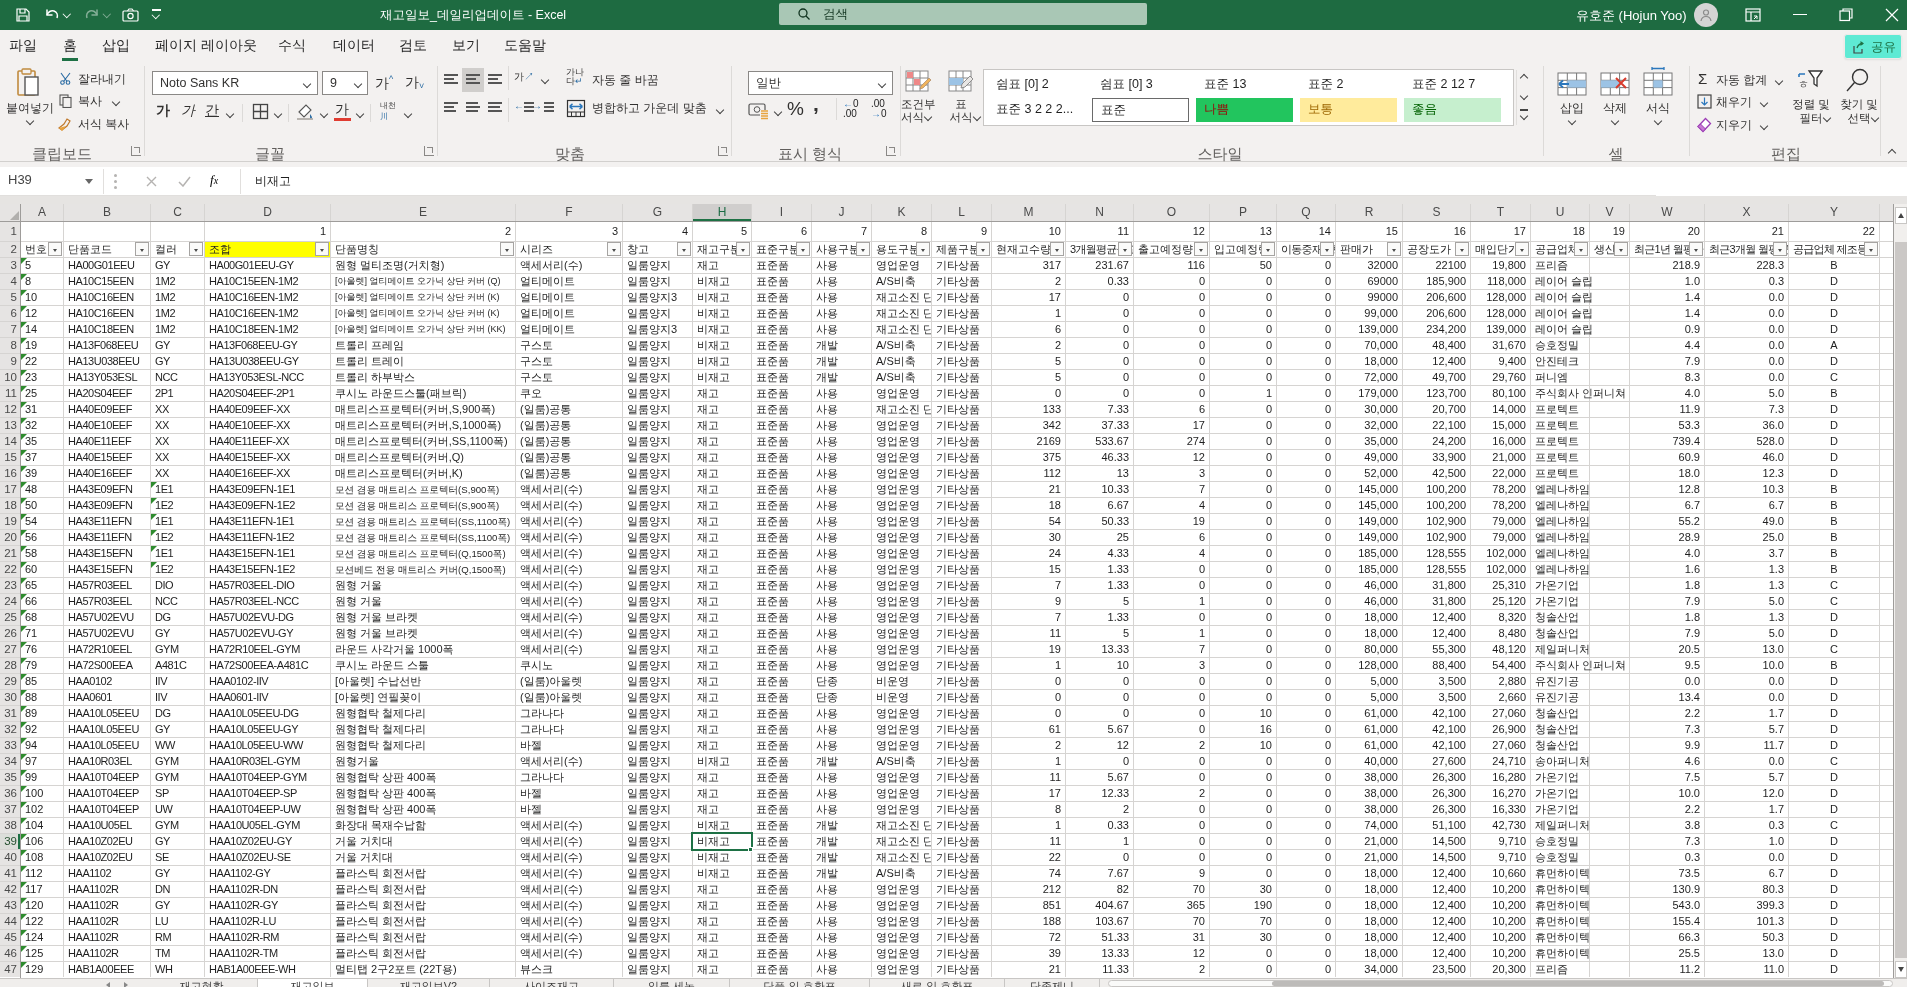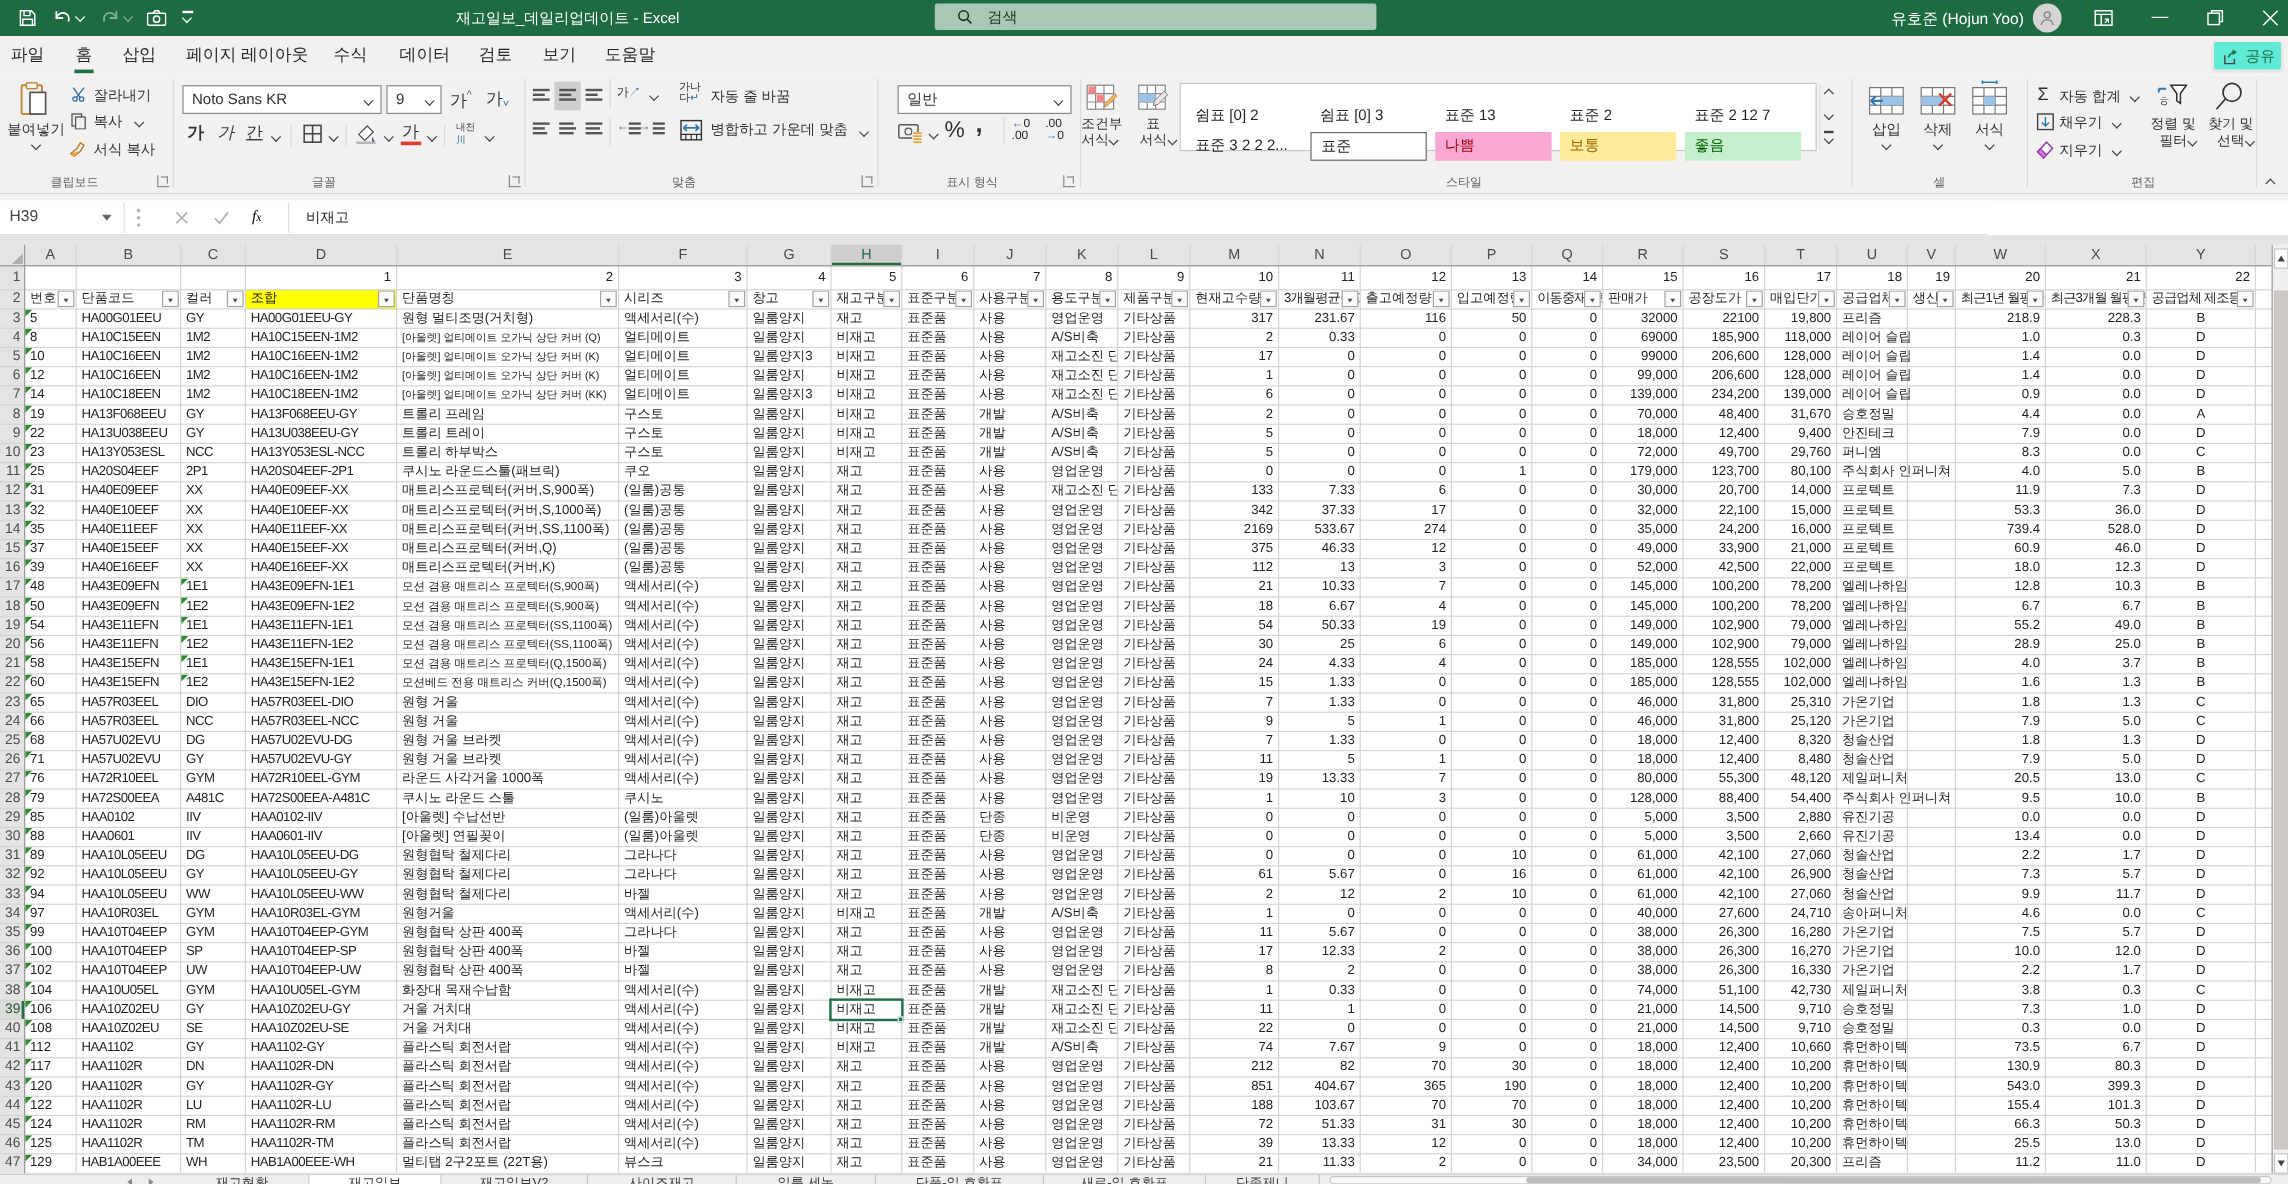--- a/index.html
+++ b/index.html
@@ -5,32 +5,32 @@
 .ab{position:absolute;}
 
 #title{left:0;top:0;width:1907px;height:30px;background:#1e6b41;}
 #title .t{color:#fff;font-size:12.5px;}
 #search{left:779px;top:3px;width:368px;height:22px;background:#a9c7b5;border-radius:2px;color:#10331f;font-size:12.5px;line-height:22px;}
 
 #tabs{left:0;top:30px;width:1907px;height:32px;background:#f3f1f0;}
 .tab{position:absolute;top:0;height:32px;line-height:30px;font-size:14px;color:#262626;}
 #ribbon{left:0;top:62px;width:1907px;height:100px;background:#f3f1f0;border-bottom:1px solid #d2d0ce;}
 .gdiv{position:absolute;top:4px;height:90px;width:1px;background:#dcdad8;}
-.glabel{position:absolute;top:83px;width:120px;text-align:center;font-size:10px;color:#605e5c;}
+.glabel{position:absolute;top:83px;width:120px;text-align:center;font-size:15px;color:#605e5c;}
 .launch{position:absolute;top:84px;width:10px;height:10px;border-left:1px solid #8a8886;border-bottom:1px solid #8a8886;}
 .launch:after{content:"";position:absolute;left:2px;bottom:2px;width:5px;height:5px;border-right:1px solid #8a8886;border-top:1px solid #8a8886;}
 .rtxt{position:absolute;font-size:12px;color:#323130;white-space:nowrap;}
 .rsm{position:absolute;font-size:11.5px;color:#323130;white-space:nowrap;}
 .combo{position:absolute;background:#fff;border:1px solid #8a8886;font-size:12.5px;color:#323130;}
 .cv{position:absolute;width:8px;height:8px;}
 .cv:after{content:"";position:absolute;left:1px;top:1px;width:5px;height:5px;border-right:1.3px solid #444;border-bottom:1.3px solid #444;transform:rotate(45deg);}
 .cvw{position:absolute;width:8px;height:8px;}
 .cvw:after{content:"";position:absolute;left:1px;top:1px;width:4.5px;height:4.5px;border-right:1.4px solid #fff;border-bottom:1.4px solid #fff;transform:rotate(45deg);}
 
-.chip{position:absolute;top:0;height:26px;line-height:26px;font-size:12.5px;padding-left:8px;width:100px;margin-top:12px;}
+.chip{position:absolute;top:0;height:26px;line-height:26px;font-size:12.5px;padding-left:8px;width:100px;}
 
 #fbar{left:0;top:167px;width:1656px;height:29px;background:#fff;border-bottom:1px solid #e1dfdd;}
 
 #grid{left:0;top:204px;width:1893px;background:#d6d4d2;display:grid;grid-template-columns:20px 42px 86px 53px 125px 184px 106px 69px 58px 59px 59px 59px 59px 73px 67px 75px 66px 58px 66px 67px 59px 58px 39px 74px 83px 90px 13px;grid-template-rows:17px 19px 15px 15px 15px 15px 15px 15px 15px 15px 15px 15px 15px 15px 15px 15px 15px 15px 15px 15px 15px 15px 15px 15px 15px 15px 15px 15px 15px 15px 15px 15px 15px 15px 15px 15px 15px 15px 15px 15px 15px 15px 15px 15px 15px 15px 15px 15px;gap:1px;}
 #grid>div{background:#fff;overflow:hidden;white-space:nowrap;font-size:11px;color:#1f1f1f;line-height:15px;position:relative;}
 #grid>div.hd{background:#e6e4e3;text-align:center;font-size:12px;color:#4a4a4a;line-height:17px;}
 #grid>div.rh{background:#e6e4e3;text-align:right;padding-right:3px;font-size:11.5px;color:#4a4a4a;}
 #grid>div.num{text-align:right;padding-right:4px;}
 #grid>div.txt{padding-left:4px;}
 #grid>div.ctr{text-align:center;}
@@ -240,21 +240,21 @@
     </svg>
     <div class="rsm" style="left:944px;top:36px;width:34px;text-align:center;line-height:13px">표<br>서식 <span class="cv" style="position:relative;top:2px"></span></div>
     <div class="ab" style="left:983px;top:7px;width:531px;height:57px;background:#fff;border:1px solid #c8c6c4"></div>
     <div class="chip" style="left:988px;top:9px;color:#1f1f1f">쉼표 [0] 2</div>
     <div class="chip" style="left:1092px;top:9px;color:#1f1f1f">쉼표 [0] 3</div>
     <div class="chip" style="left:1196px;top:9px;color:#1f1f1f">표준 13</div>
     <div class="chip" style="left:1300px;top:9px;color:#1f1f1f">표준 2</div>
     <div class="chip" style="left:1404px;top:9px;color:#1f1f1f">표준 2 12 7</div>
     <div class="chip" style="left:988px;top:36px;color:#1f1f1f;background:transparent;width:97px;height:24px;line-height:22px">표준 3 2 2 2...</div>
     <div class="chip" style="left:1092px;top:36px;color:#1f1f1f;background:#fff;border:1.5px solid #6a6a6a;width:97px;height:24px;line-height:22px">표준</div>
-    <div class="chip" style="left:1196px;top:36px;color:#9c0006;background:#f9a8d4;width:97px;height:24px;line-height:22px">나쁨</div>
+    <div class="chip" style="left:1196px;top:36px;color:#9c0006;background:#22c55e;width:97px;height:24px;line-height:22px">나쁨</div>
     <div class="chip" style="left:1300px;top:36px;color:#9c6500;background:#ffeb9c;width:97px;height:24px;line-height:22px">보통</div>
     <div class="chip" style="left:1404px;top:36px;color:#006100;background:#c6efce;width:97px;height:24px;line-height:22px">좋음</div>
     <div class="ab" style="left:1516px;top:8px;width:16px;height:55px;border-left:1px solid #e1dfdd"></div>
     <div class="cv" style="left:1520px;top:12px;transform:rotate(180deg)"></div>
     <div class="cv" style="left:1520px;top:30px"></div>
     <div class="ab" style="left:1520px;top:47px;width:8px;height:2px;background:#444"></div>
     <div class="cv" style="left:1520px;top:50px"></div>
     <div class="glabel" style="left:1160px">스타일</div>
     <svg class="ab" style="left:1557px;top:10px" width="30" height="24" viewBox="0 0 30 24">
       <rect x="1" y="1" width="28" height="22" fill="#fff" stroke="#777" stroke-width="1"></rect>

